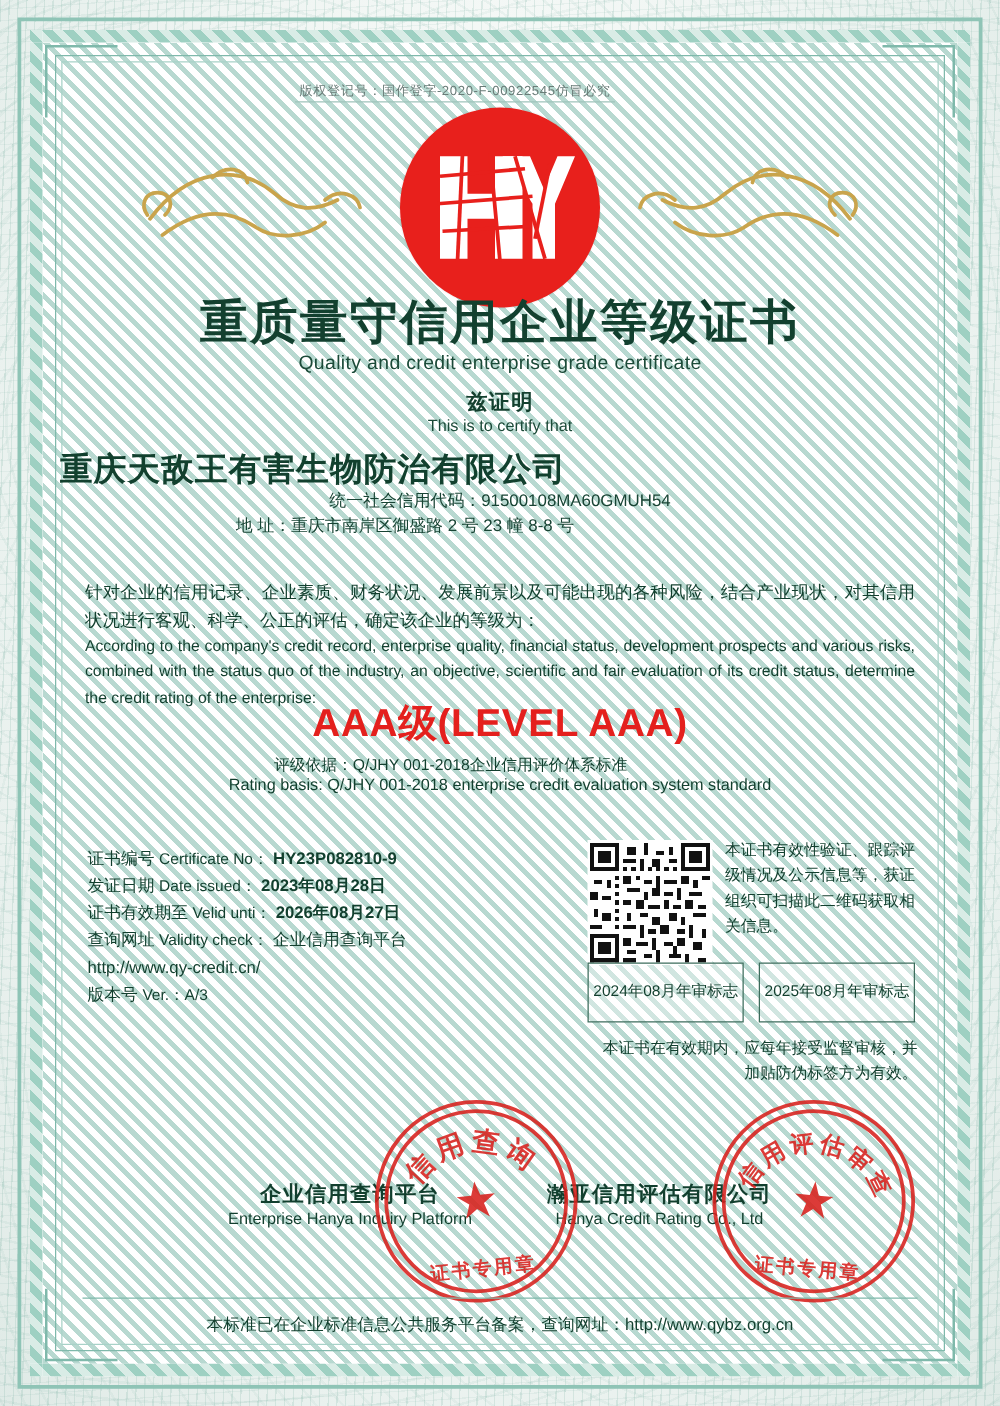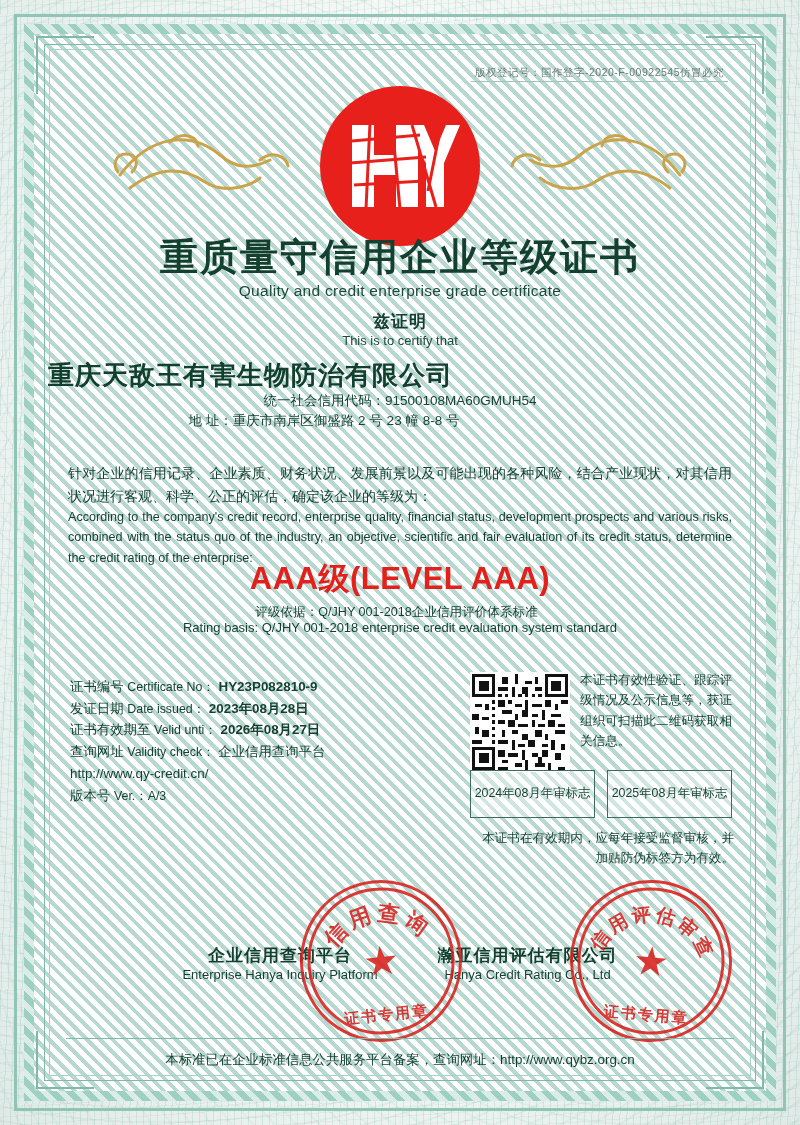--- a/index.html
+++ b/index.html
@@ -56,21 +56,21 @@
     position:absolute;width:56px;height:56px;border:2px solid #7fb9ab;
   }
   .corner.tl{left:36px;top:36px;border-right:none;border-bottom:none;}
   .corner.tr{right:36px;top:36px;border-left:none;border-bottom:none;}
   .corner.bl{left:36px;bottom:36px;border-right:none;border-top:none;}
   .corner.br{right:36px;bottom:36px;border-left:none;border-top:none;}
 
   .content{position:absolute;inset:0;}
 
   .copyright-note{
-    position:absolute;top:66px;left:0;width:728px;text-align:right;
+    position:absolute;top:66px;left:0;width:728px;text-align:center;
     font-size:10.5px;color:#6a7c78;letter-spacing:.5px;
   }
   .copyright-note .line{
     display:inline-block;border-bottom:1px solid #9fc3bb;padding:0 4px 1px 4px;
   }
 
   
   .flourish{position:absolute;top:120px;}
   .flourish.left{left:110px;}
   .flourish.right{right:110px;}
@@ -119,21 +119,21 @@
   }
   .para .cn{font-size:14px;}
   .para .en{font-size:12.6px;line-height:1.6;}
 
   .level{
     position:absolute;top:558px;left:0;width:800px;text-align:center;
     font-size:31px;font-weight:bold;color:#e4201d;letter-spacing:.5px;
   }
   .basis-cn{
     position:absolute;top:604px;left:0;width:721px;text-align:center;
-    font-size:12.6px;color:#123f2e;padding-left:36px;
+    font-size:12.6px;color:#123f2e;
   }
   .basis-en{
     position:absolute;top:620px;left:0;width:800px;text-align:center;
     font-size:13px;color:#123f2e;
   }
 
   .info-block{
     position:absolute;top:676px;left:70px;width:380px;
     font-size:13.4px;color:#123f2e;line-height:1.62;
   }

